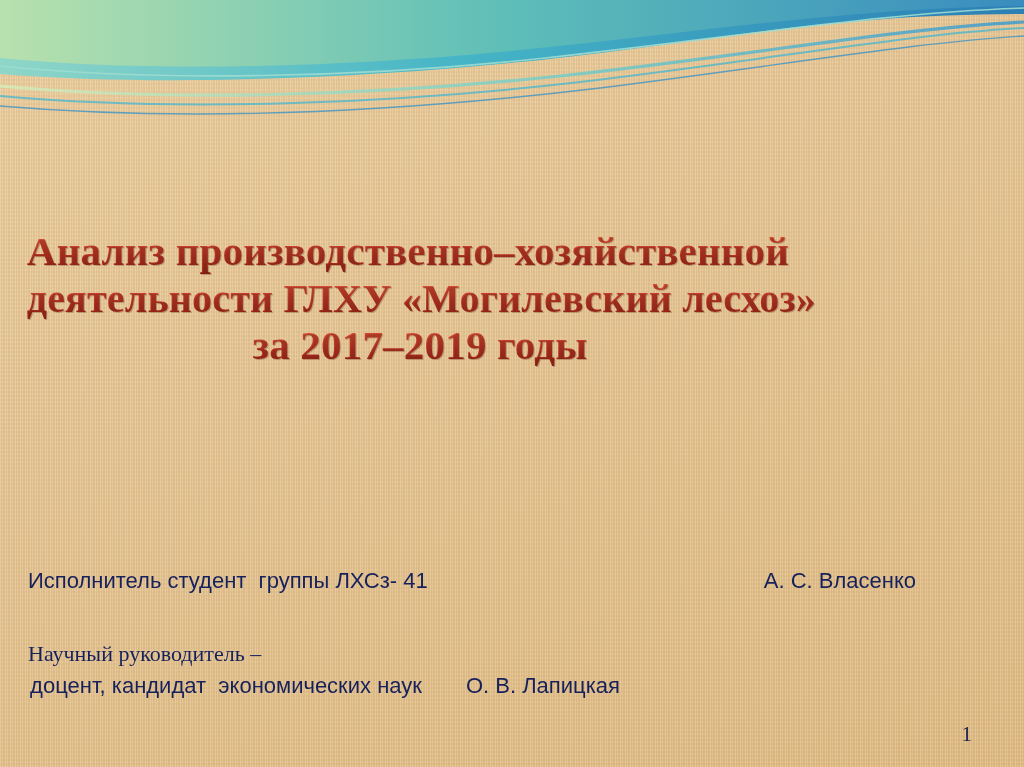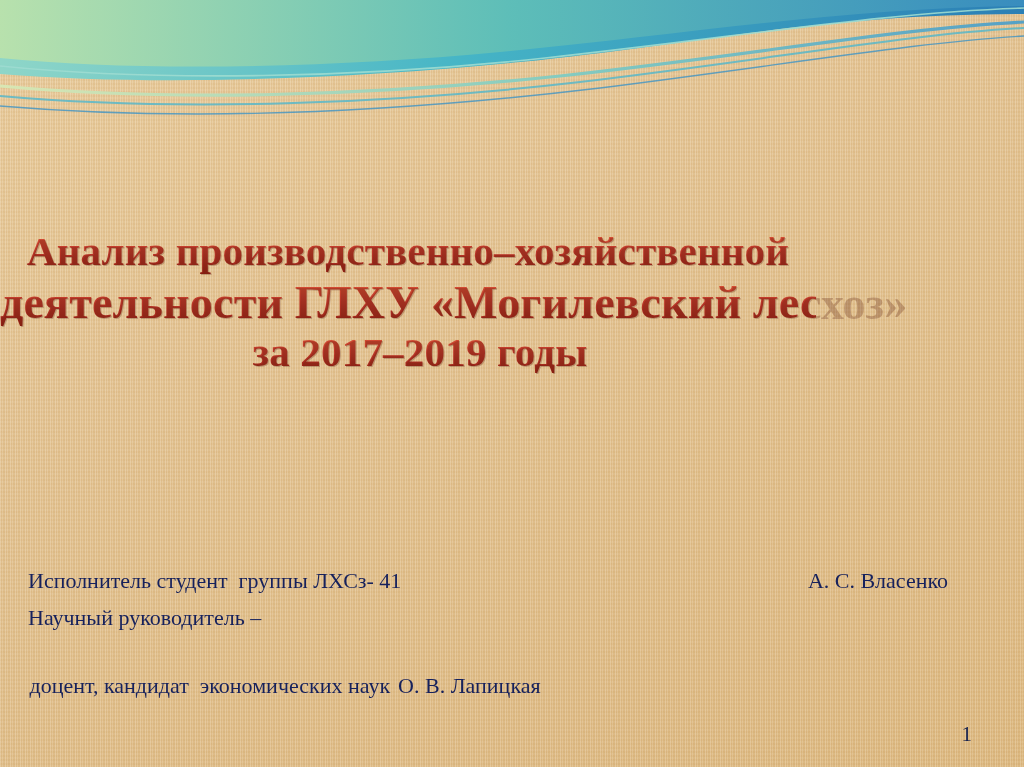--- a/index.html
+++ b/index.html
@@ -58,49 +58,50 @@
     font-size: 41px;
     letter-spacing: 0.2px;
     color: #c0392b;
     background: linear-gradient(180deg, #e35b3a 0%, #c0392b 45%, #8e1d12 100%);
     -webkit-background-clip: text;
     background-clip: text;
     -webkit-text-fill-color: transparent;
     text-shadow: 1px 1px 0 rgba(90,30,10,0.28);
     white-space: nowrap;
   }
-  .title-line.l2 { font-size: 46px; }
+  .title-line.l2 { font-size: 40px; text-align: right; }
   .title-line.l3 { font-size: 41px; padding-left: 24px; }
 
   
   .credits {
     position: absolute;
     left: 0;
     width: 1024px;
     color: #1c2a57;
-    font-family: Liberation Serif, serif;
+    font-family: Liberation Sans, sans-serif;
+    gap: 36px;
   }
   .credit-row {
     display: flex;
     align-items: baseline;
     font-size: 22px;
     color: #16215c;
   }
   .credit-left {
     padding-left: 28px;
     white-space: pre;
   }
   .credit-right {
     margin-left: auto;
-    padding-right: 76px;
+    padding-right: 108px;
     white-space: pre;
   }
 
   #performer-row { position: absolute; top: 568px; left: 0; width: 1024px; }
-  #advisor-line1 { position: absolute; top: 605px; left: 28px; font-size: 22px; color:#16215c; white-space: pre;}
+  #advisor-line1 { position: absolute; top: 641px; left: 28px; font-size: 22px; color:#16215c; white-space: pre;}
   #advisor-row2  { position: absolute; top: 673px; left: 0; width: 1024px; }
   #advisor-row2 .credit-left { padding-left: 24px; }
   #advisor-row2 .credit-right { padding-right: 107px; margin-left: 8px; }
 
   
   #slide-number {
     position: absolute;
     right: 52px;
     bottom: 20px;
     font-family: "Liberation Serif", serif;

